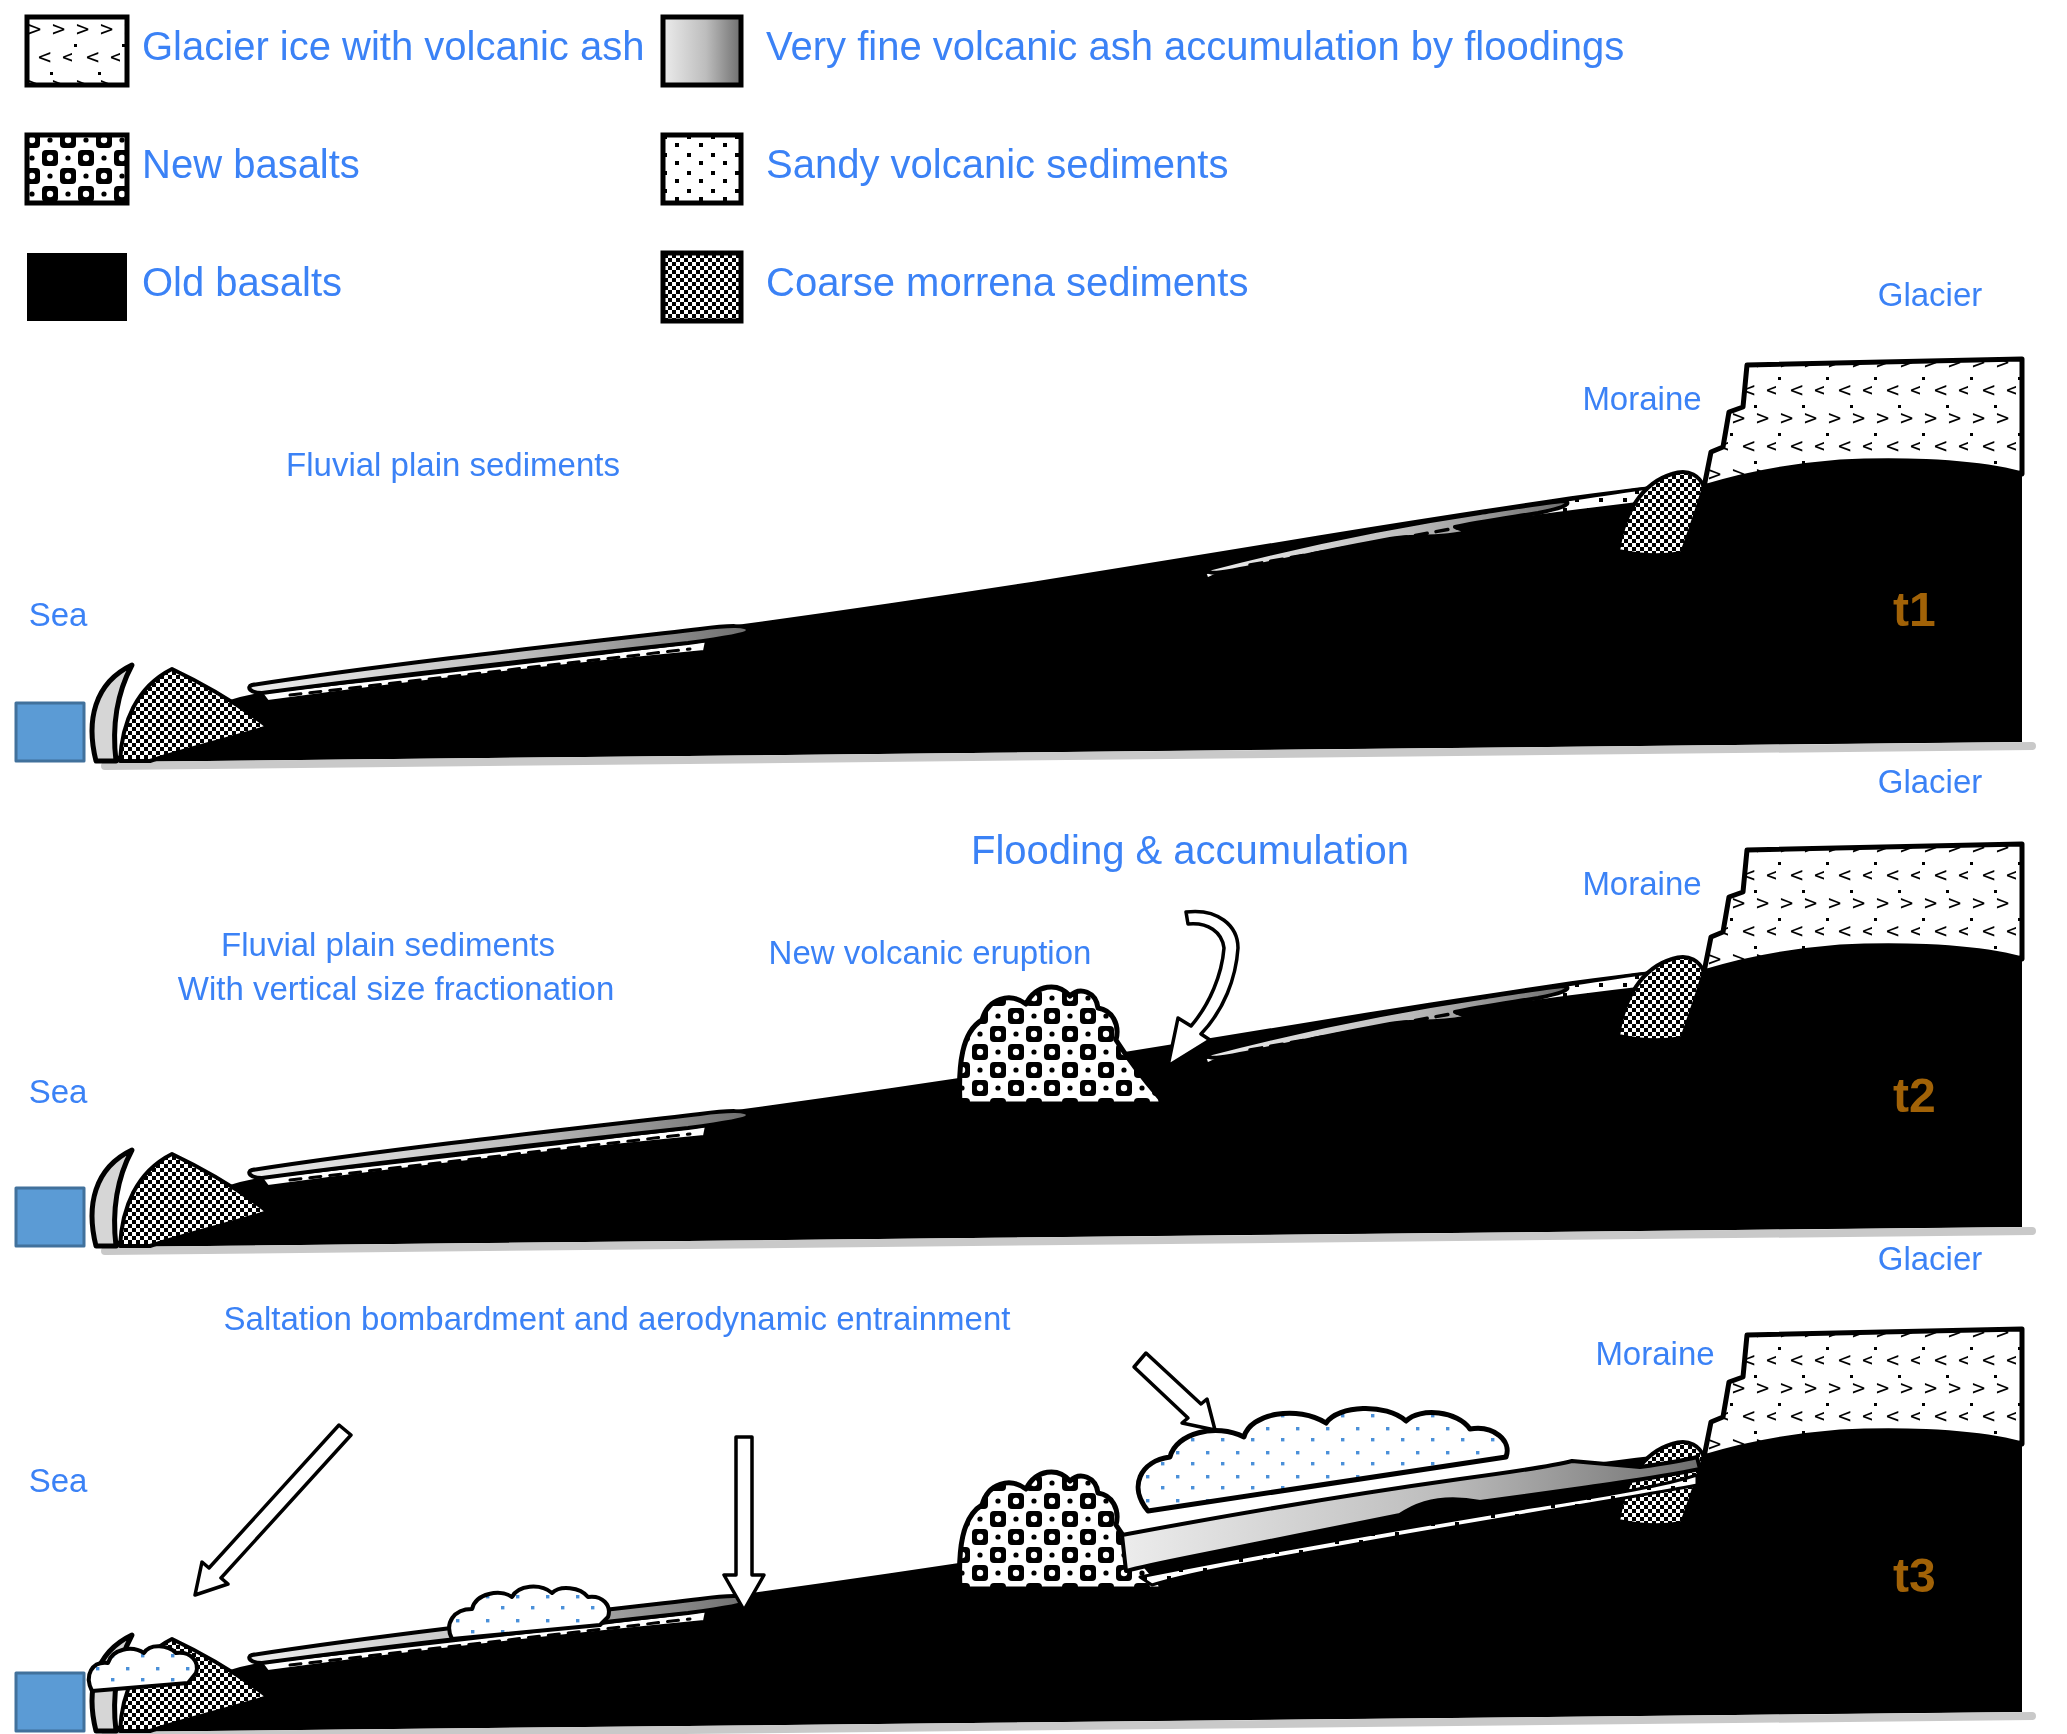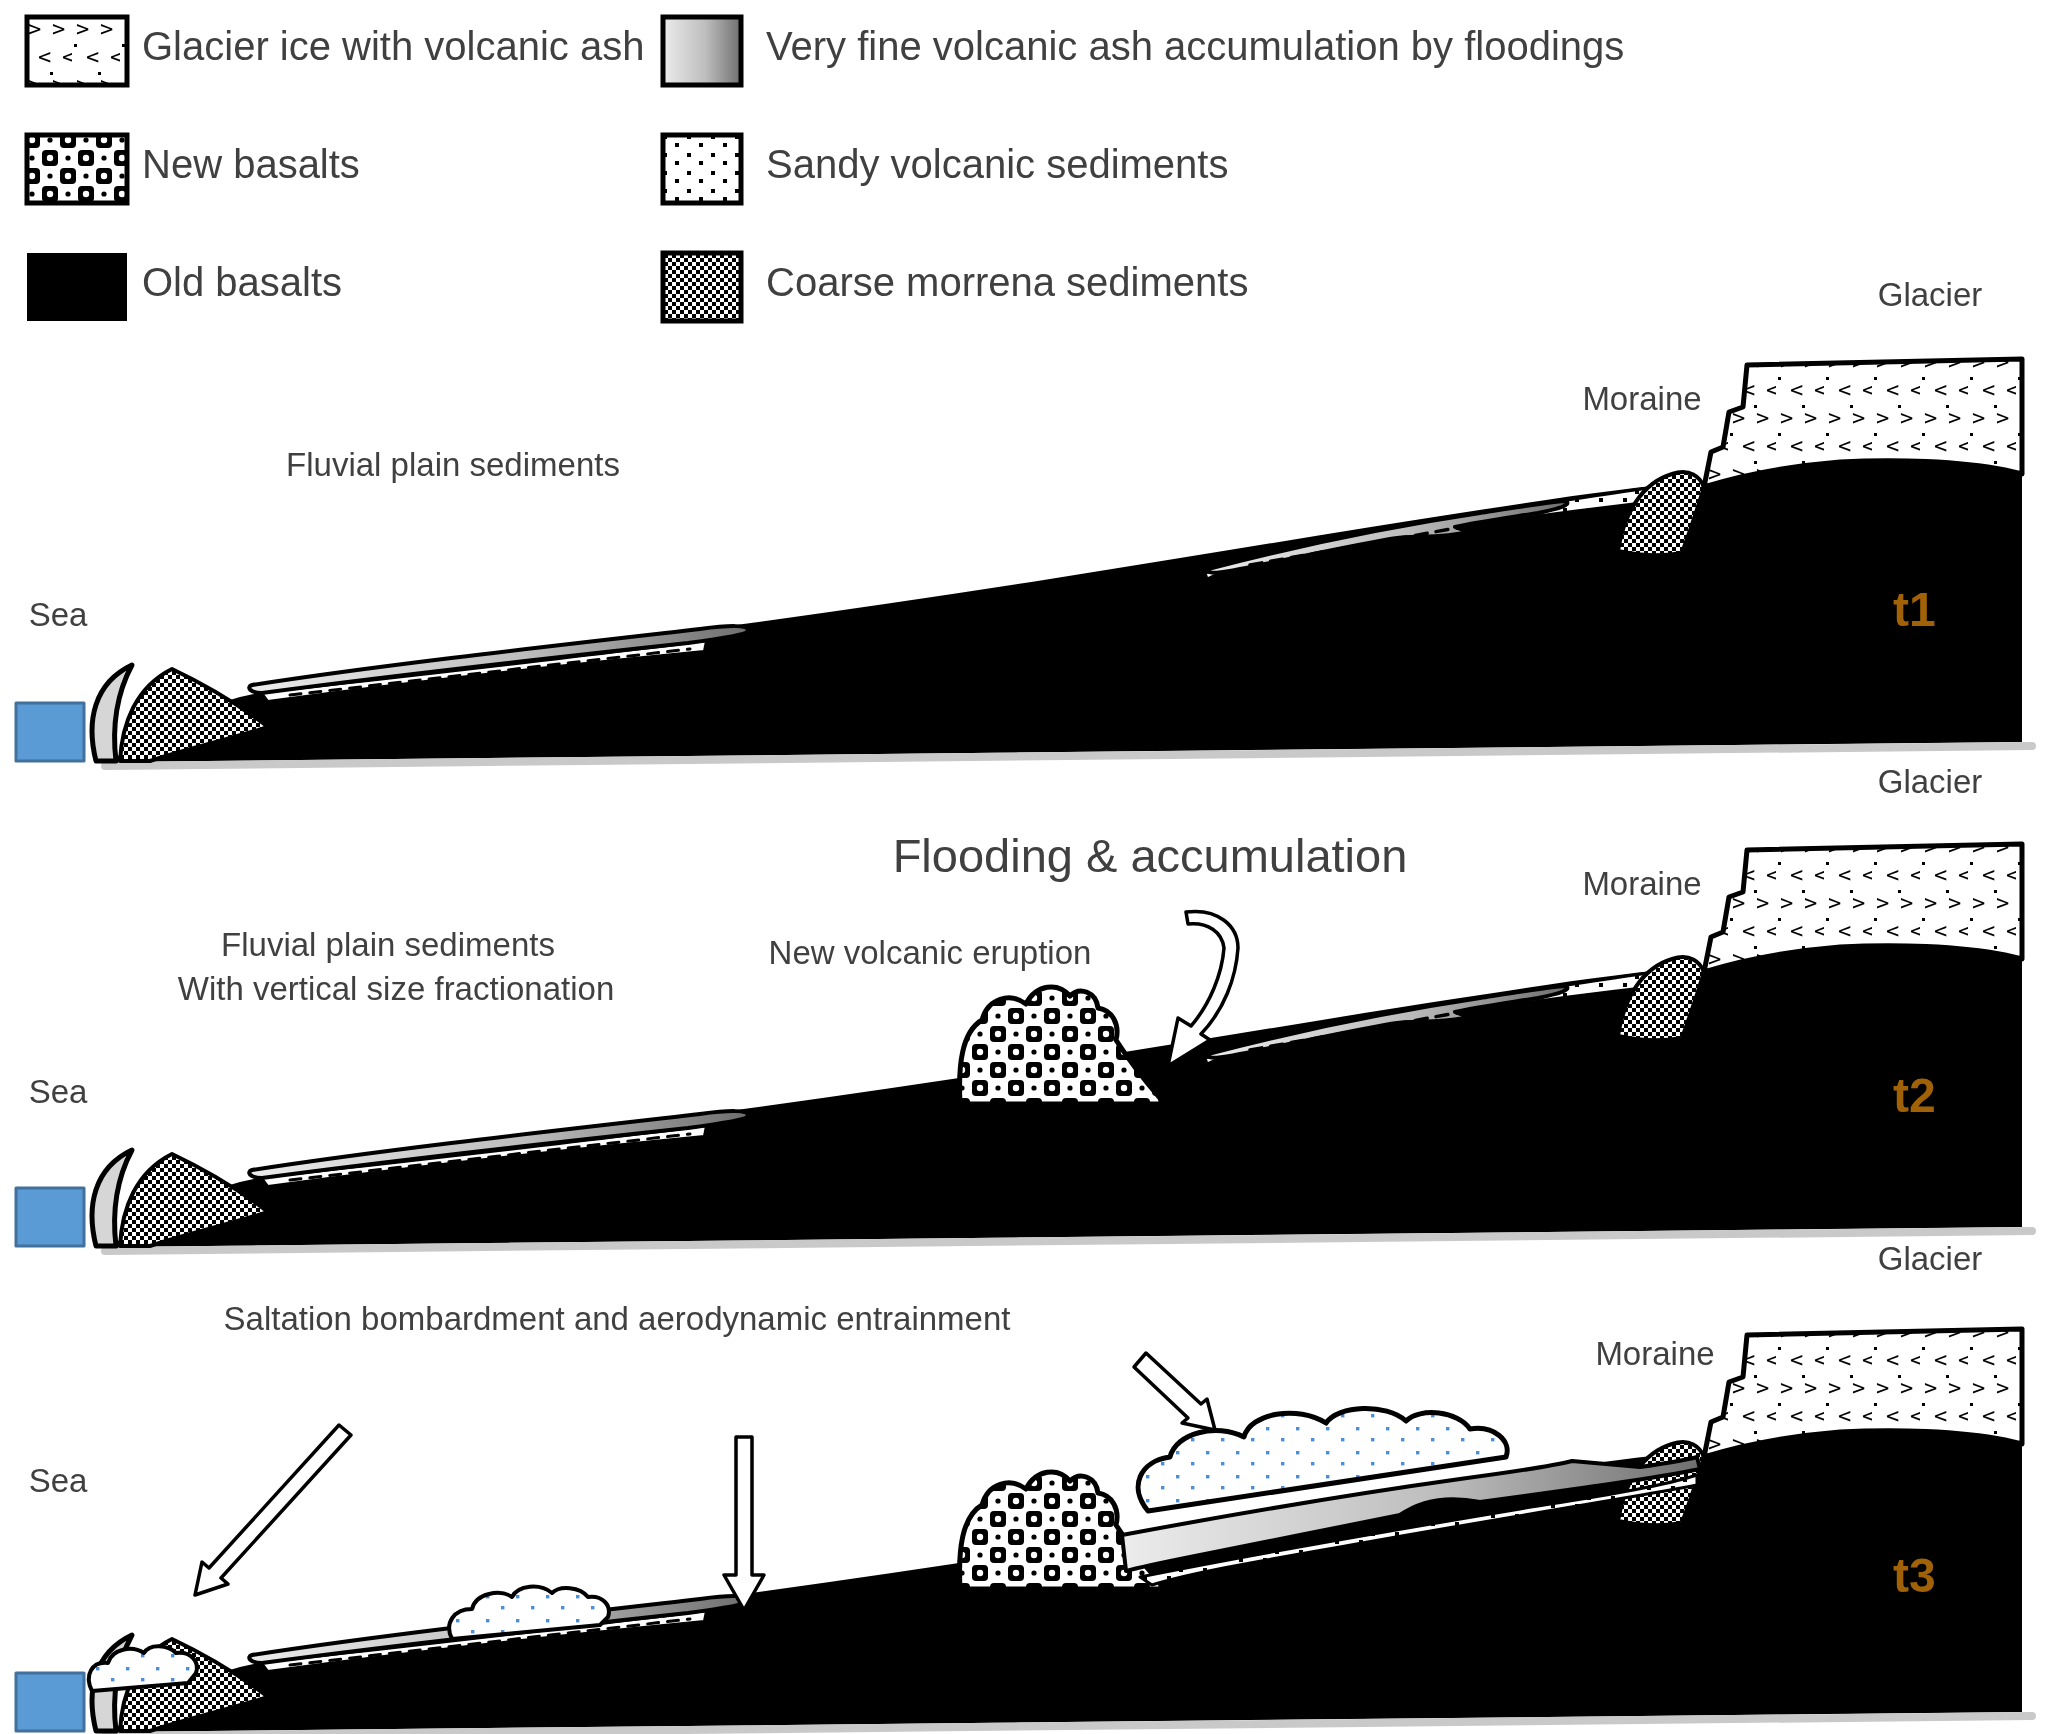--- a/index.html
+++ b/index.html
@@ -1,21 +1,21 @@
 <!DOCTYPE html>
 <html><head>
 <meta charset="utf-8">
 <style>
   html,body{margin:0;padding:0;background:#ffffff;}
   #canvas{position:relative;width:2067px;height:1734px;background:#ffffff;overflow:hidden;
           font-family:"Liberation Sans", sans-serif;color:#111;}
-  .lbl{position:absolute;white-space:nowrap;color:#404040;}
+  .lbl{position:absolute;white-space:nowrap;color:#3b82f6;}
   .legend-label{font-size:40px;}
   .ann{font-size:33px;text-align:left;transform:translateX(-50%);}
-  .big-ann{font-size:47px;}
+  .big-ann{font-size:40px;margin-left:40px;}
   .time-label{font-size:48px;font-weight:bold;color:#a16207;}
   .panel-svg{position:absolute;left:0;}
   .swatch{position:absolute;}
   svg{display:block;}
 </style>
 </head>
 <body>
 
 <div id="canvas">
 

